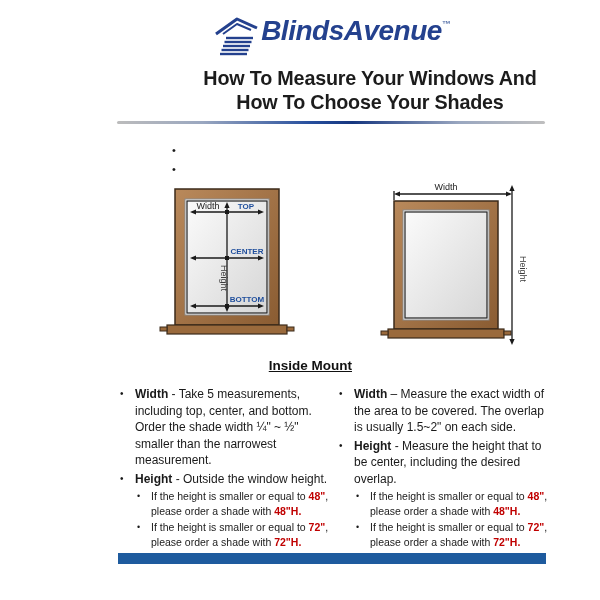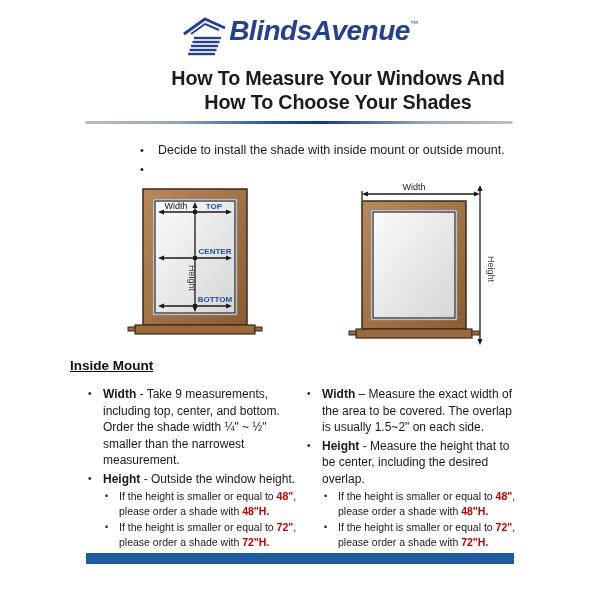--- a/index.html
+++ b/index.html
@@ -1,18 +1,18 @@
 <!DOCTYPE html>
 <html><head>
 <meta charset="utf-8">
 <style>
   html,body { margin:0; padding:0; background:#ffffff; }
   .page {
     position:relative; width:536px; height:600px; background:#ffffff;
-    font-family:"Liberation Sans", sans-serif; color:#1a1a1a; overflow:hidden;
+    font-family:"Liberation Sans", sans-serif; color:#1a1a1a; overflow:hidden;margin-left:32px;
   }
   .abs { position:absolute; }
 
   
   .logo { top:14px; left:0; width:600px; display:flex; justify-content:center; align-items:flex-start; }
   .logo-icon { margin-right:2px; margin-top:0; }
   .logo-text { font-size:28px; font-weight:700; font-style:italic; color:#24418e; letter-spacing:-0.5px; line-height:34px; }
   .logo-tm { font-size:9px; color:#5670a8; margin-top:5px; font-style:normal; font-weight:700; }
 
   
@@ -36,21 +36,21 @@
   .diagram-right { top:181px; left:325px; width:180px; }
   .diagram-left svg, .diagram-right svg { display:block; margin:0 auto; }
   .svg-dim { stroke:#1a1a1a; stroke-width:1.3; }
   .svg-head { fill:#1a1a1a; stroke:none; }
   .svg-label-black { font-family:"Liberation Sans",sans-serif; font-size:9px; fill:#1a1a1a; }
   .svg-label-blue  { font-family:"Liberation Sans",sans-serif; font-size:8px; font-weight:700; fill:#1f4e9c; }
   .svg-label-gray  { font-family:"Liberation Sans",sans-serif; font-size:9px; fill:#3c3c3c; }
 
   .caption-left  { top:358px; left:70px;  width:250px; }
   .caption-right { top:358px; left:325px; width:180px; }
-  .caption { font-size:13.5px; font-weight:700; text-decoration:underline; text-align:left; color:#111; }
+  .caption { font-size:13.5px; font-weight:700; text-decoration:underline; text-align:right; color:#111; }
 
   
   .col { width:214px; }
   .col-left  { top:386px; left:88px; }
   .col-right { top:386px; left:307px; }
   .col .li { font-size:12px; line-height:16.5px; margin-bottom:2px; }
   .col .dot { width:15px; font-size:10px; }
   .term { font-weight:700; }
   .subli { display:flex; font-size:10.5px; line-height:14.5px; margin:0 0 2px 17px; }
   .subli .dot { width:14px; font-size:9px; }
@@ -85,21 +85,20 @@
   <div class="abs title">
     <div class="title-line">How To Measure Your Windows And</div>
     <div class="title-line">How To Choose Your Shades</div>
   </div>
 
   <div class="abs divider"></div>
 
   <div class="abs intro">
     <div class="li">
       <span class="dot">•</span>
-      <span>Decide to install the shade with inside mount or outside mount.</span>
     </div>
     <div class="li">
       <span class="dot">•</span>
     </div>
   </div>
 
   <div class="abs diagram-left">
     <svg width="160" height="168" viewBox="0 0 160 168">
       <defs>
         <linearGradient id="wood" x1="0" y1="0" x2="1" y2="1">
@@ -176,21 +175,21 @@
     </svg>
   </div>
 
   <div class="abs caption-left">
     <div class="caption">Inside Mount</div>
   </div>
 
   <div class="abs col col-left">
     <div class="li">
       <span class="dot">•</span>
-      <span><b class="term">Width</b><span> - Take 9 measurements, including top, center, and bottom. Order the shade width ¼" ~ ½" smaller than the narrowest measurement.</span></span>
+      <span><b class="term">Width</b><span> - Take 5 measurements, including top, center, and bottom. Order the shade width ¼" ~ ½" smaller than the narrowest measurement.</span></span>
     </div>
     <div class="li">
       <span class="dot">•</span>
       <span><b class="term">Height</b><span> - Outside the window height.</span></span>
     </div>
     <div class="subli">
       <span class="dot">•</span>
       <span><span>If the height is smaller or equal to </span><span class="red">48"</span><span>, please order a shade with </span><span class="red">48"H.</span></span>
     </div>
     <div class="subli">

